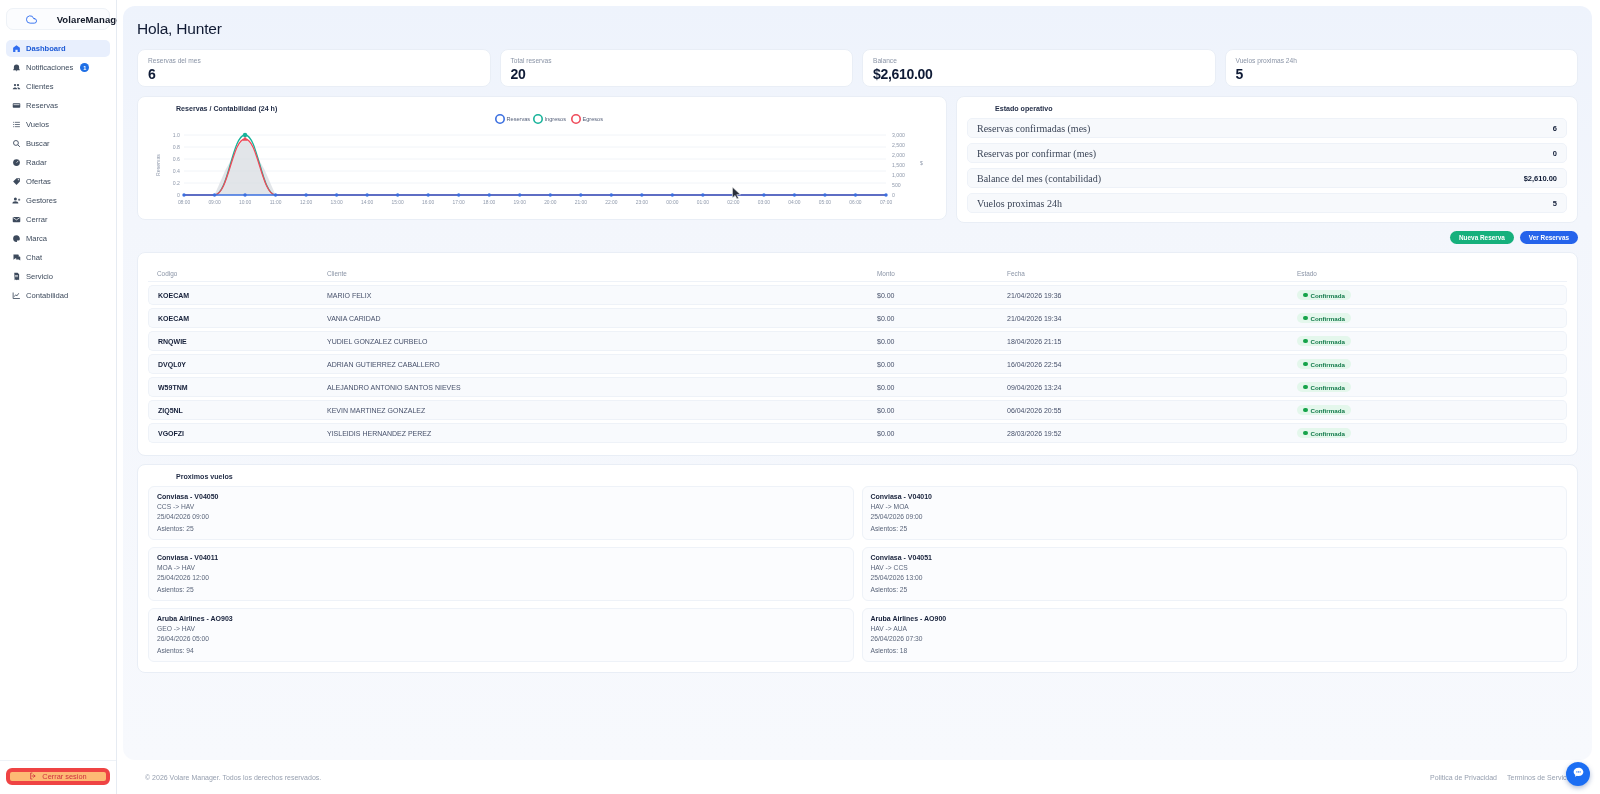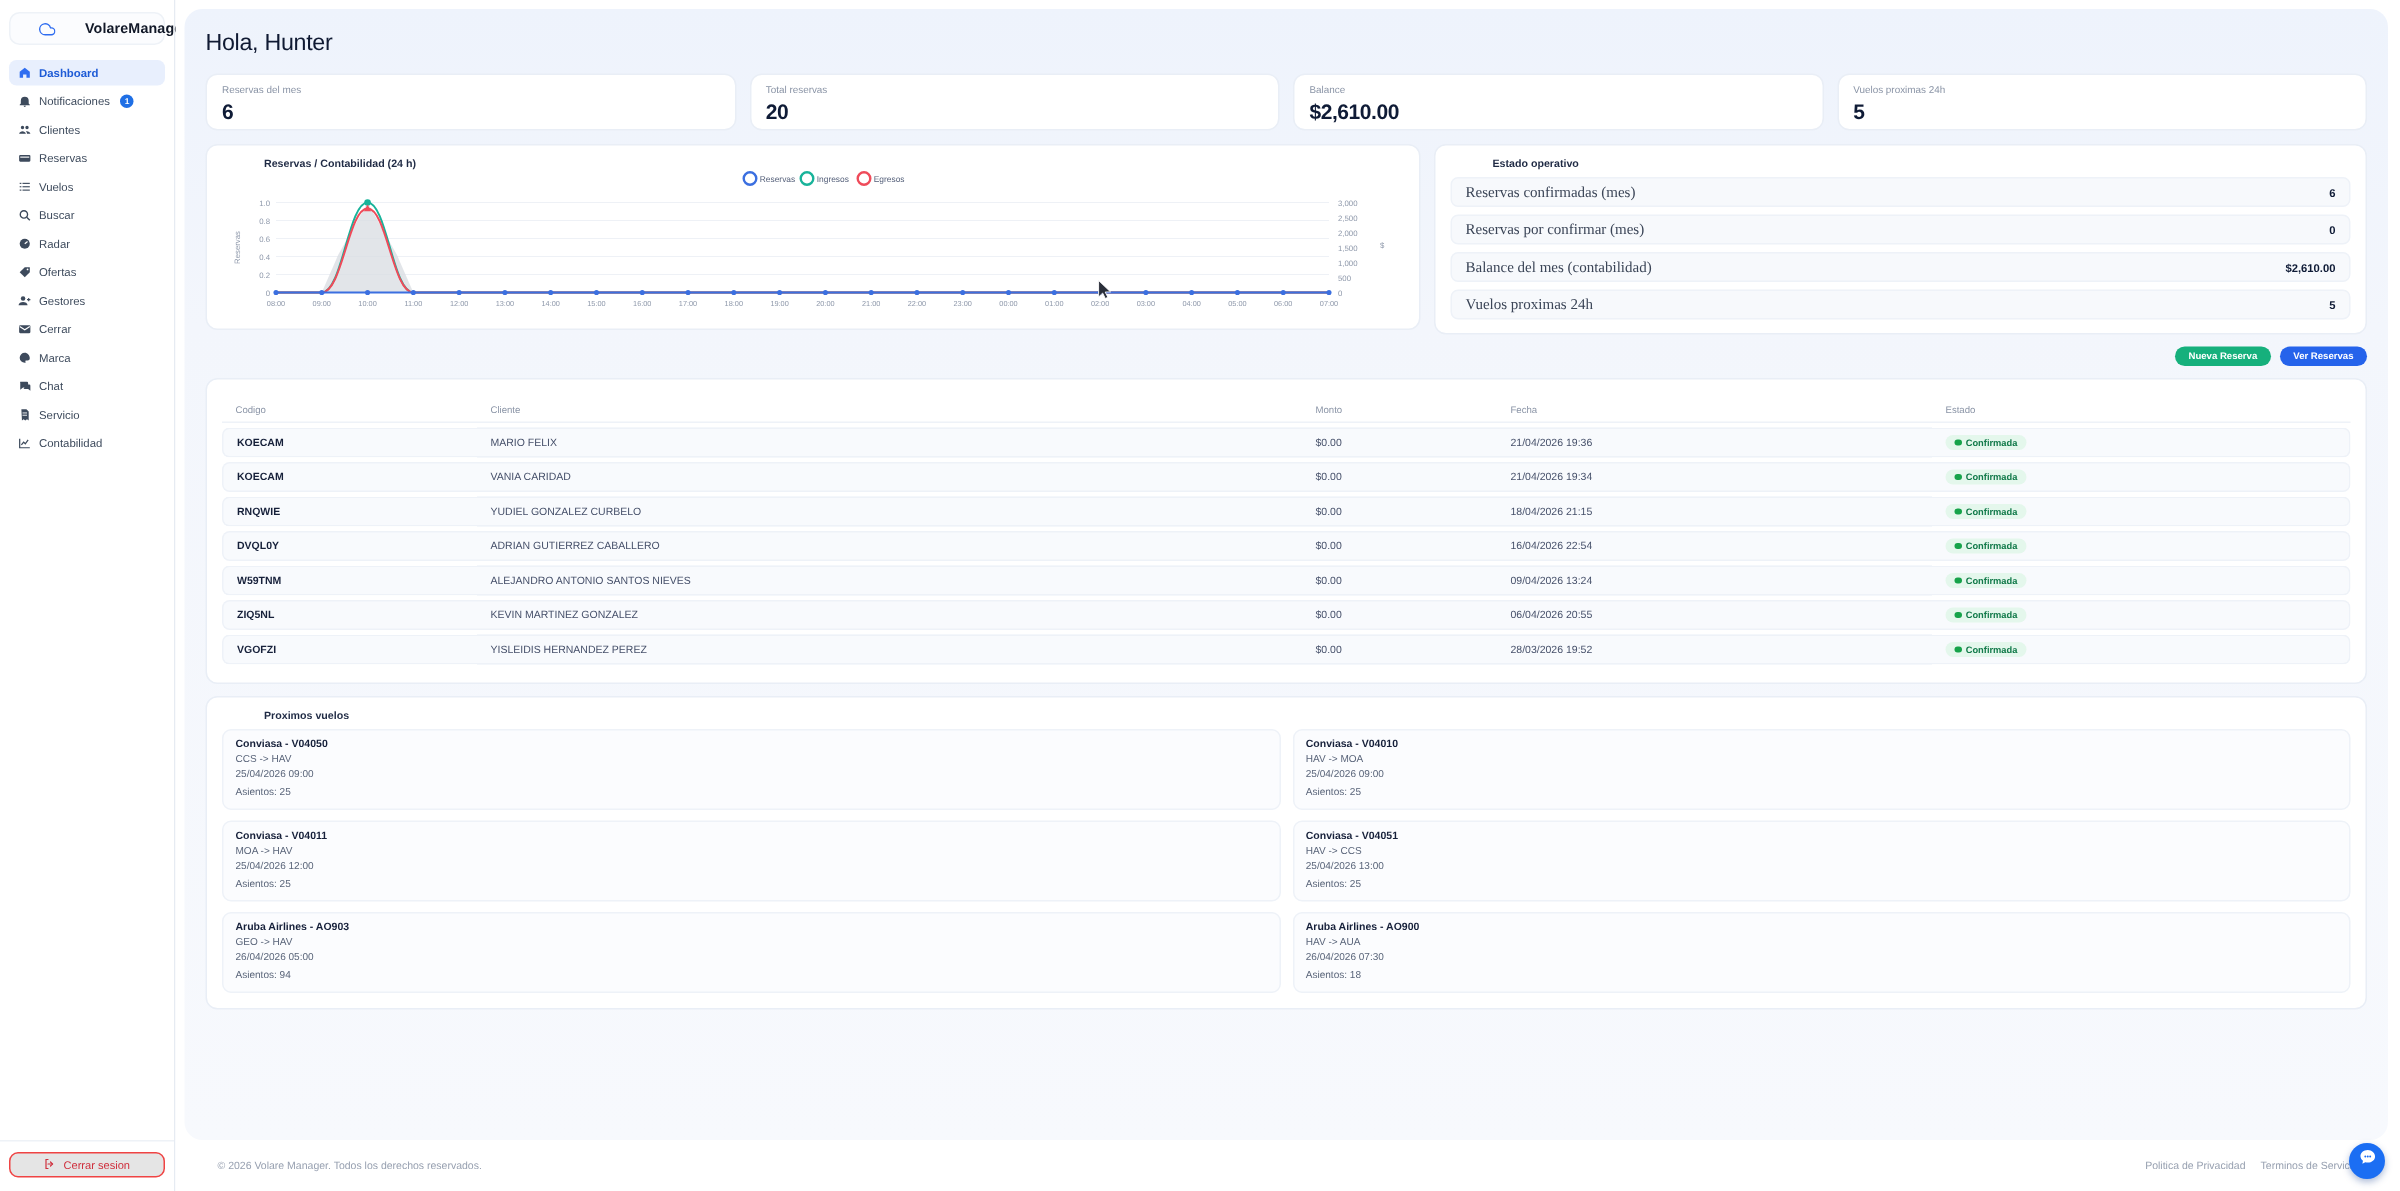--- a/index.html
+++ b/index.html
@@ -54,21 +54,21 @@
     display: flex; align-items: center; justify-content: center;
   }
   .sidebar-bottom {
     position: absolute; left: 0; right: 0; bottom: 0;
     padding: 7px 6px 9px 6px;
     border-top: 1px solid #eef2f7;
   }
   .logout-btn {
     display: flex; align-items: center; justify-content: center; gap: 5px;
     height: 17px; border-radius: 6px;
-    background: #e5e5e5; border: 1px solid #ef4444;
+    background: #fdba74; border: 4px solid #ef4444;
     color: #cf2f3d; font-size: 7.4px; cursor: pointer;
   }
 
   
   .main {
     flex: 1 1 auto; height: 794px;
     background: #ffffff;
     display: flex; flex-direction: column;
     position: relative;
     overflow: hidden;

